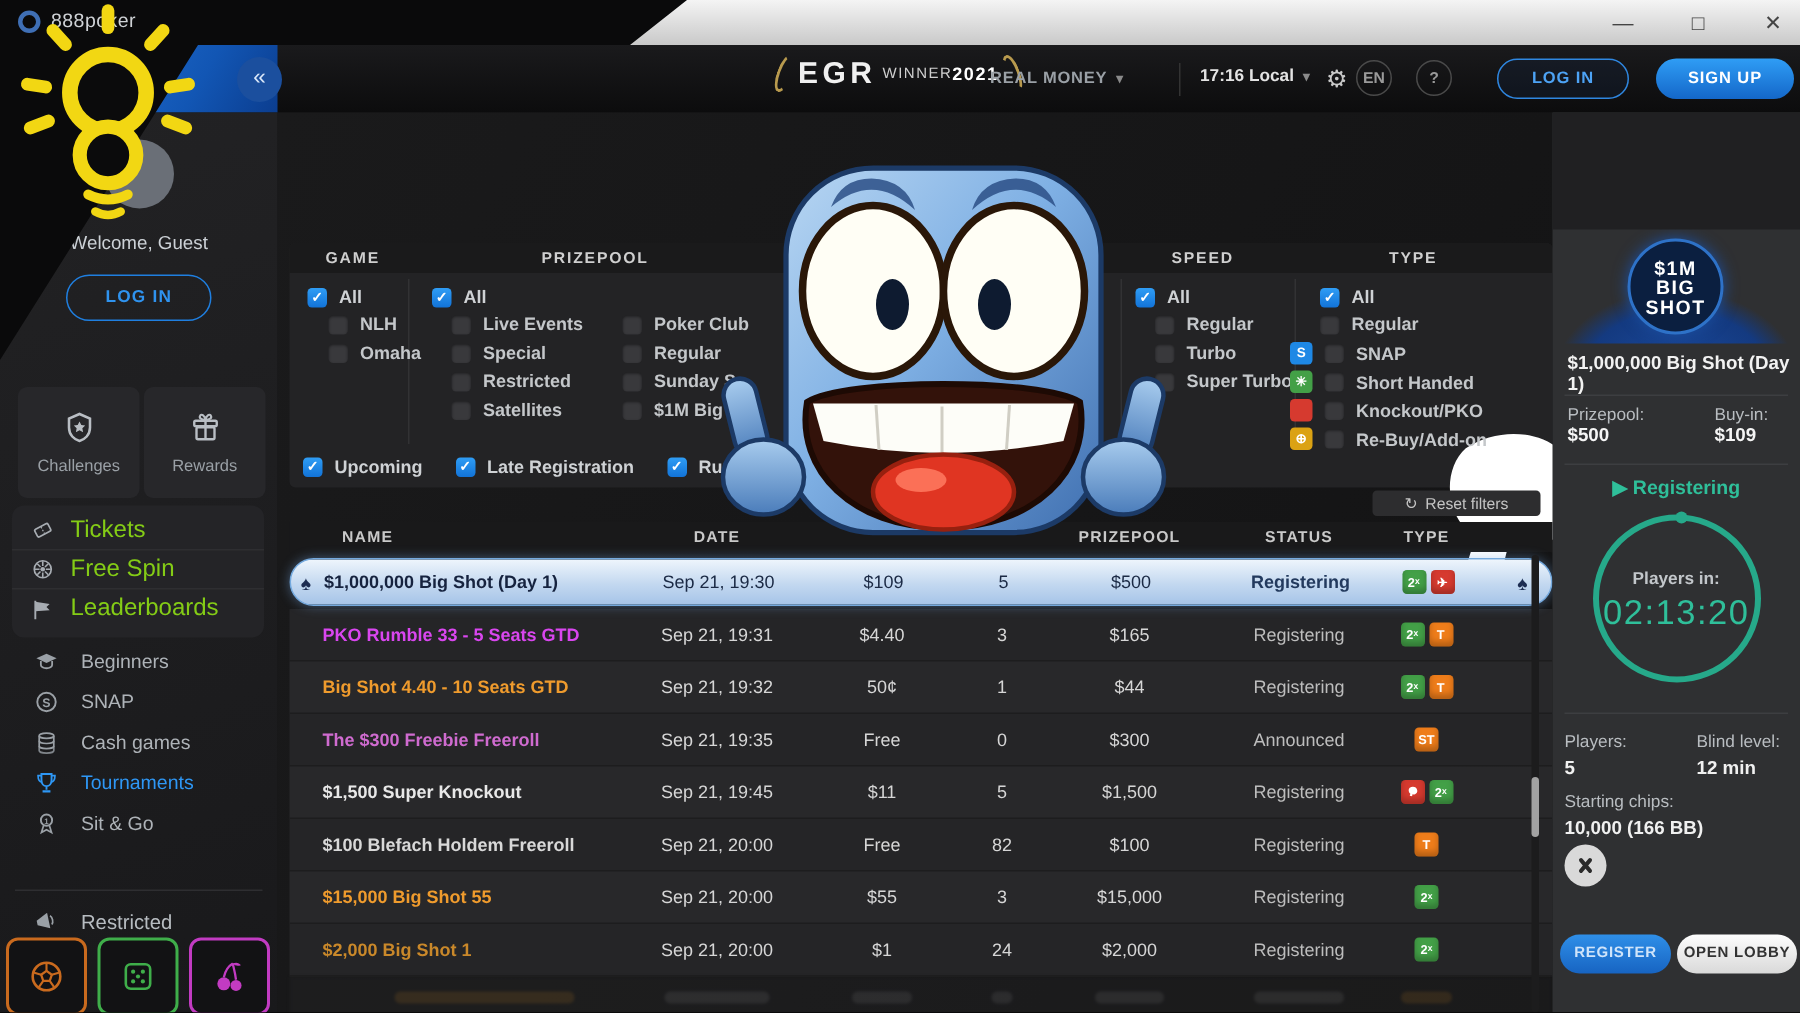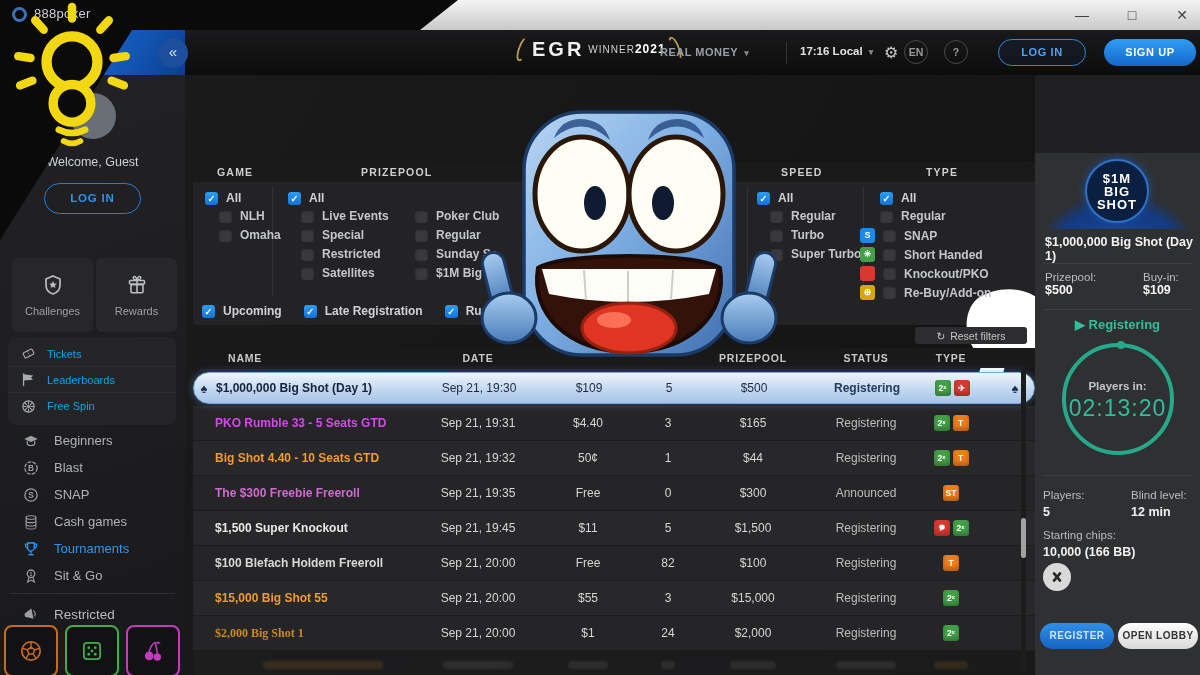--- a/index.html
+++ b/index.html
@@ -41,21 +41,21 @@
   #btn-signup-top{left:1104px;top:9px;width:92px;height:27px;border-radius:14px;background:linear-gradient(180deg,#2f9df5,#1467c9);color:#fff;font-size:11px;font-weight:bold;text-align:center;line-height:27px;letter-spacing:.6px;cursor:pointer;}
 
   
   #sidebar{left:0;top:75px;width:185px;height:600px;background:linear-gradient(160deg,#222224,#19191b);z-index:6;}
   #avatar{left:70px;top:18px;width:46px;height:46px;border-radius:50%;background:#6a6f77;}
   #welcome{left:0;top:80px;width:185px;text-align:center;color:#ccd1d6;font-size:12.5px;}
   #btn-login-side{left:44px;top:108px;width:97px;height:31px;border:1.5px solid #1f7fe0;border-radius:16px;color:#2f93ef;font-size:11.5px;font-weight:bold;text-align:center;line-height:29px;letter-spacing:.8px;cursor:pointer;}
   .side-tile{top:183px;width:81px;height:74px;background:#27272a;border-radius:6px;display:flex;flex-direction:column;align-items:center;justify-content:center;gap:8px;color:#9aa0a6;font-size:11px;cursor:pointer;}
   .side-tile svg{width:24px;height:24px;color:#b9bec4;}
   #quick-box{left:8px;top:262px;width:168px;height:88px;background:#242427;border-radius:8px;padding:4px 0;}
-  .q-item{display:flex;align-items:center;gap:10px;height:26px;padding-left:12px;color:#0ea5e9;font-size:11px;cursor:pointer;border-bottom:1px solid #2e2e31;}
+  .q-item{display:flex;align-items:center;gap:10px;height:26px;padding-left:12px;color:#84cc16;font-size:16px;cursor:pointer;border-bottom:1px solid #2e2e31;}
   .q-item:last-child{border-bottom:none;}
   .q-item svg{width:17px;height:17px;color:#a7acb2;}
   #side-nav{left:0;top:352px;width:185px;}
   .nav-item{display:flex;align-items:center;gap:14px;height:27px;padding-left:22px;color:#aeb3b8;font-size:13px;cursor:pointer;}
   .nav-item svg{width:18px;height:18px;color:#9aa0a6;}
   .nav-item.active{color:#2e97f5;}
   .nav-item.active svg{color:#2e97f5;}
   #side-sep{left:10px;top:518px;width:165px;height:1px;background:#2e2e31;}
   #promotions{left:0;top:524px;}
   #promotions .nav-item{height:30px;font-size:13.5px;color:#b7bcc1;}
@@ -297,43 +297,37 @@
     </div>
     <div class="abs" id="quick-box">
         <div class="q-item">
           <svg>
             <use href="#i-ticket"></use>
           </svg>
           <span>Tickets</span>
         </div>
         <div class="q-item">
           <svg>
+            <use href="#i-wheel"></use>
+          </svg>
+          <span>Free Spin</span>
+        </div>
+        <div class="q-item">
+          <svg>
             <use href="#i-flag"></use>
           </svg>
           <span>Leaderboards</span>
-        </div>
-        <div class="q-item">
-          <svg>
-            <use href="#i-wheel"></use>
-          </svg>
-          <span>Free Spin</span>
         </div>
       </div>
     <div class="abs" id="side-nav">
         <div class="nav-item">
           <svg>
             <use href="#i-cap"></use>
           </svg>
           <span>Beginners</span>
-        </div>
-        <div class="nav-item">
-          <svg>
-            <use href="#i-blast"></use>
-          </svg>
-          <span>Blast</span>
         </div>
         <div class="nav-item">
           <svg>
             <use href="#i-snap"></use>
           </svg>
           <span>SNAP</span>
         </div>
         <div class="nav-item">
           <svg>
             <use href="#i-coins"></use>
@@ -618,21 +612,21 @@
             <span class="c">3</span>
             <span class="c">$15,000</span>
             <span class="status">Registering</span>
             <span class="badges">
               <span class="badge" style="background: rgb(67, 160, 71);">2ˣ</span>
             </span>
             <span class="spade"></span>
           </div>
           <div class="trow">
             <span class="spade"></span>
-            <span class="name" style="color: rgb(201, 136, 42); font-family: Liberation Serif, serif;">$2,000 Big Shot 1</span>
+            <span class="name" style="color: rgb(201, 136, 42);">$2,000 Big Shot 1</span>
             <span class="c">Sep 21, 20:00</span>
             <span class="c">$1</span>
             <span class="c">24</span>
             <span class="c">$2,000</span>
             <span class="status">Registering</span>
             <span class="badges">
               <span class="badge" style="background: rgb(67, 160, 71);">2ˣ</span>
             </span>
             <span class="spade"></span>
           </div>

